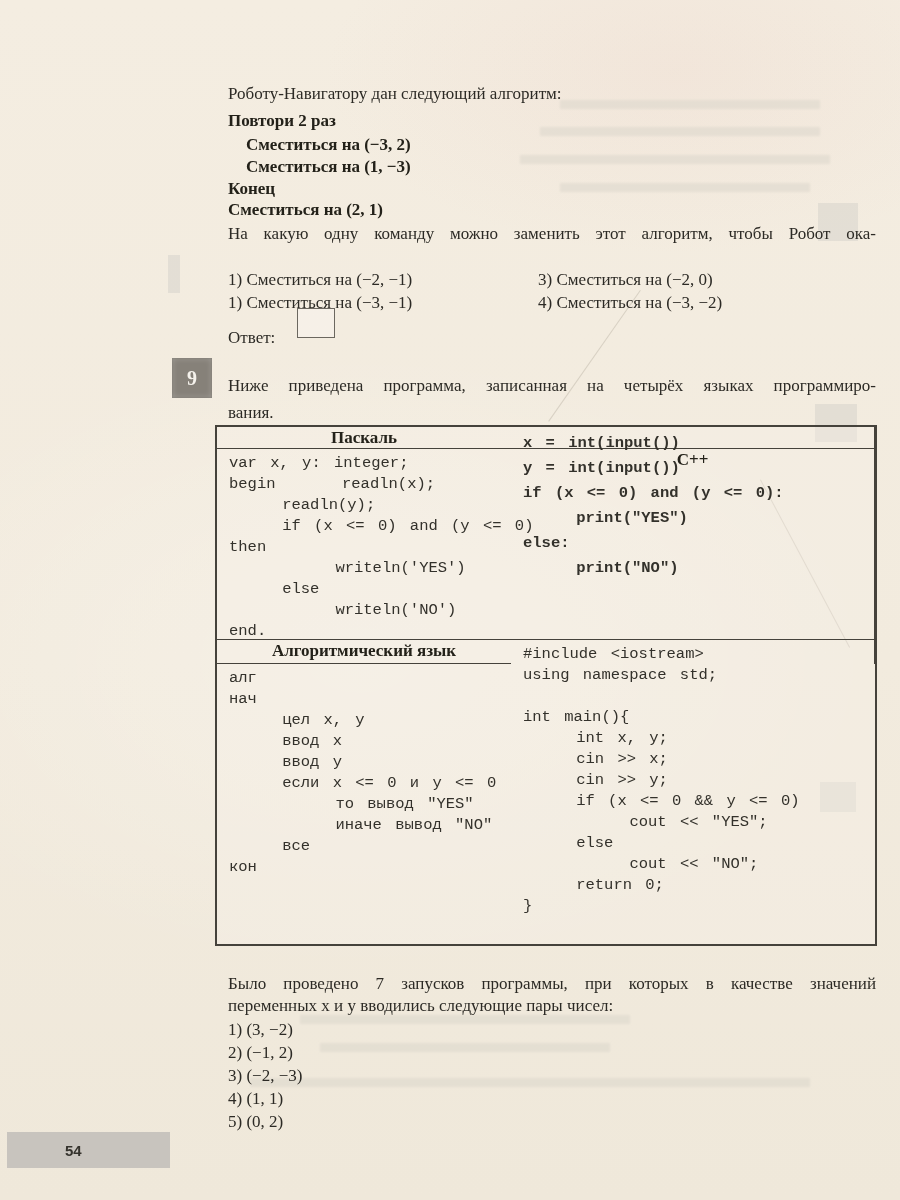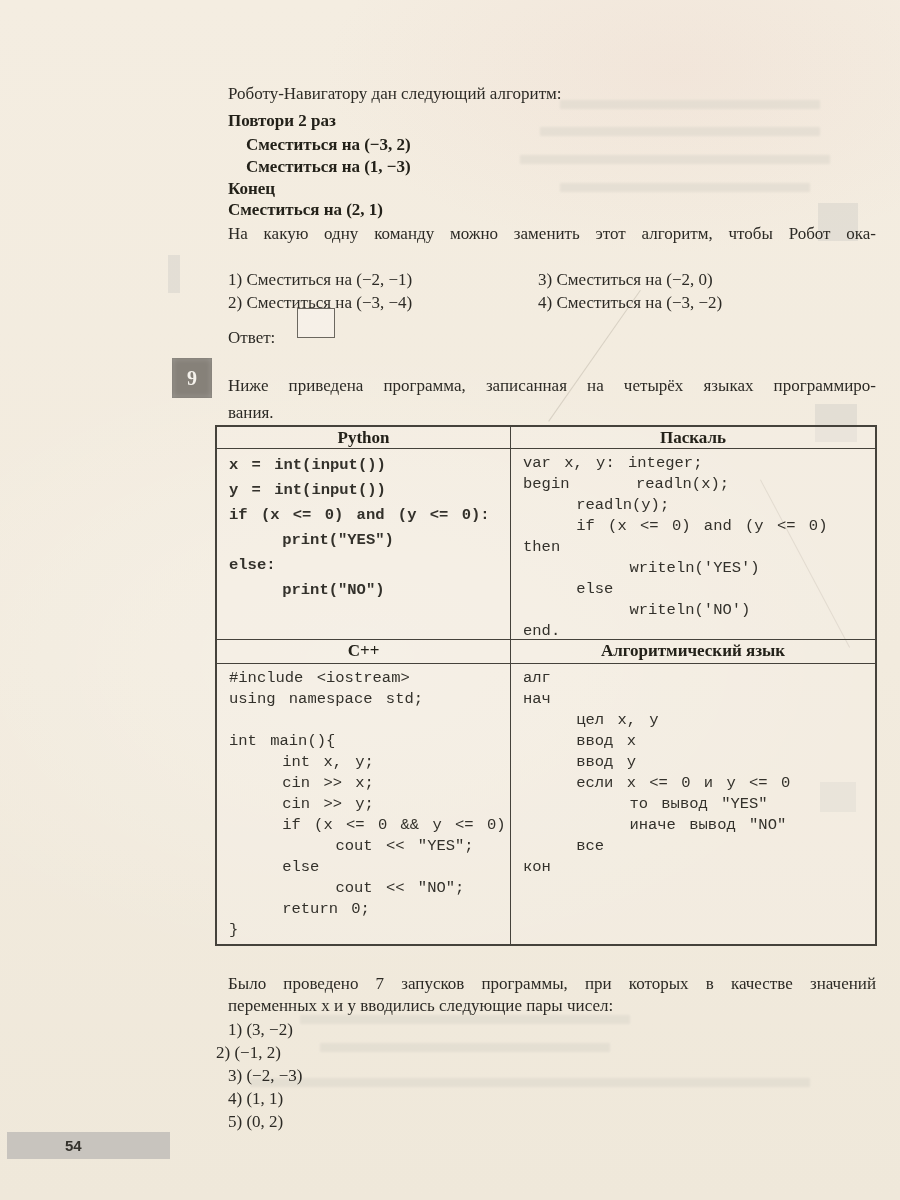--- a/index.html
+++ b/index.html
@@ -29,21 +29,21 @@
     grid-template-rows:22px 191px 24px 280px;
     background:rgba(246,240,231,0.35);}
   .cell{border-color:#45423b;}
   .cell.cl{border-right:1.5px solid #45423b;}
   .cell.rb{border-bottom:1.5px solid #45423b;}
   .hcell{font-weight:700;font-size:17px;text-align:center;line-height:22px;color:#232119;}
   .ccell{padding:4px 0 0 12px;}
   .ccell pre{margin:0;font-family:"Liberation Mono","DejaVu Sans Mono",monospace;
     font-size:15.5px;line-height:21px;word-spacing:4px;color:#33312b;white-space:pre;}
   .ccell pre.py{line-height:25px;font-weight:bold;}
-  .page-bar{position:absolute;left:7px;top:1132px;width:163px;height:27px;background:#c8c4be;
+  .page-bar{position:absolute;left:7px;top:1132px;width:163px;height:36px;background:#c8c4be;
     display:flex;align-items:center;}
   .page-bar span{font-family:"Liberation Sans",sans-serif;font-weight:700;font-size:15px;
     color:#34322c;margin-left:58px;}
   .ghost{position:absolute;background:#dcd7cc;opacity:0.55;filter:blur(0.8px);}
   .ghost-sq{position:absolute;background:#d9d5cd;opacity:0.6;}
   .scratch{position:absolute;width:1px;background:rgba(190,182,168,0.5);transform-origin:top left;}
 </style>
 </head>
 <body>
 
@@ -67,35 +67,34 @@
 
   <div class="tline bold" style="left:228px;top:99px;">Повтори 2 раз</div>
   <div class="tline bold" style="left:246px;top:123px;">Сместиться на (−3, 2)</div>
   <div class="tline bold" style="left:246px;top:145px;">Сместиться на (1, −3)</div>
   <div class="tline bold" style="left:228px;top:167px;">Конец</div>
   <div class="tline bold" style="left:228px;top:188px;">Сместиться на (2, 1)</div>
 
   <div class="tline just" style="left:228px;top:212px;width:648px;">На какую одну команду можно заменить этот алгоритм, чтобы Робот ока-</div>
 
   <div class="tline" style="left:228px;top:258px;">1) Сместиться на (−2, −1)</div>
-  <div class="tline" style="left:228px;top:281px;">2) Сместиться на (−3, −4)</div>
+  <div class="tline" style="left:228px;top:281px;">1) Сместиться на (−3, −1)</div>
   <div class="tline" style="left:538px;top:258px;">3) Сместиться на (−2, 0)</div>
   <div class="tline" style="left:538px;top:281px;">4) Сместиться на (−3, −2)</div>
 
   <div class="tline" style="left:228px;top:316px;">Ответ:</div>
   <div class="answer-box" style="left:297px;top:308px;"></div>
 
   <div class="task-badge" style="left:172px;top:358px;">
     <span>9</span>
   </div>
   <div class="tline just" style="left:228px;top:364px;width:648px;">Ниже приведена программа, записанная на четырёх языках программиро-</div>
   <div class="tline" style="left:228px;top:391px;">вания.</div>
 
   <div class="code-table">
-    <div class="cell cl rb hcell">Python</div>
     <div class="cell rb hcell">Паскаль</div>
 
     <div class="cell cl rb ccell">
         <pre class="py">x = int(input())
 y = int(input())
 if (x &lt;= 0) and (y &lt;= 0):
     print("YES")
 else:
     print("NO")</pre>
       </div>
@@ -140,21 +139,21 @@
         иначе вывод "NO"
     все
 кон</pre>
       </div>
   </div>
 
   <div class="tline just" style="left:228px;top:962px;width:648px;">Было проведено 7 запусков программы, при которых в качестве значений</div>
   <div class="tline" style="left:228px;top:984px;">переменных x и y вводились следующие пары чисел:</div>
 
   <div class="tline" style="left:228px;top:1008px;">1) (3, −2)</div>
-  <div class="tline" style="left:216px;top:1031px;">2) (−1, 2)</div>
+  <div class="tline" style="left:228px;top:1031px;">2) (−1, 2)</div>
   <div class="tline" style="left:228px;top:1054px;">3) (−2, −3)</div>
   <div class="tline" style="left:228px;top:1077px;">4) (1, 1)</div>
   <div class="tline" style="left:228px;top:1100px;">5) (0, 2)</div>
 
   <div class="page-bar">
     <span>54</span>
   </div>
 
 </div>
 

